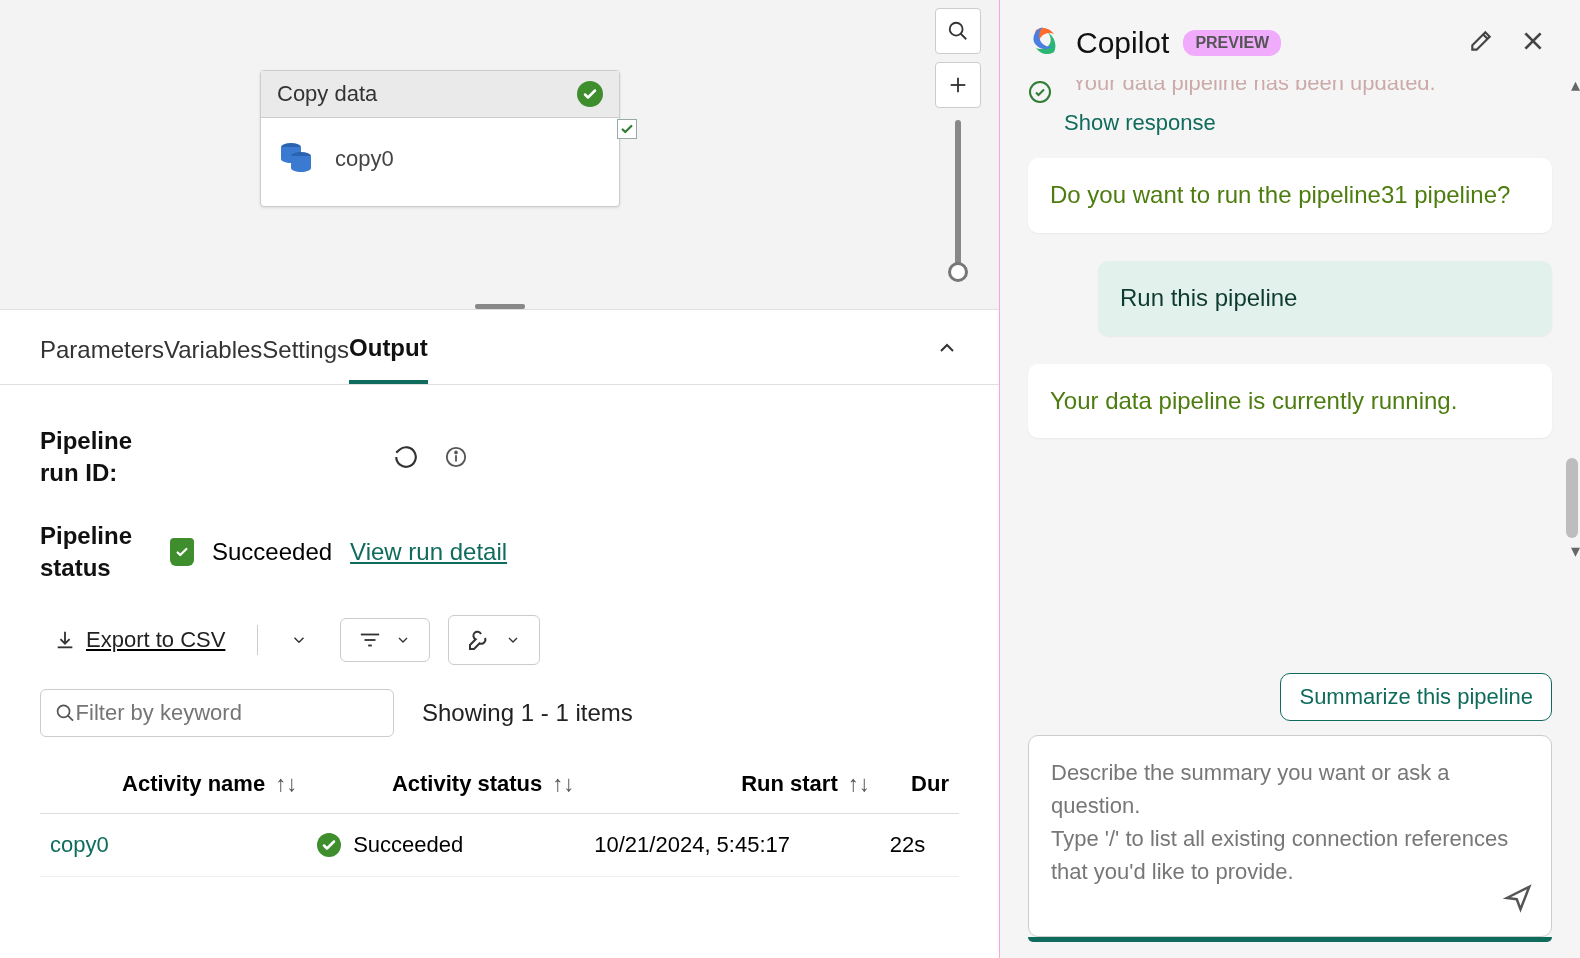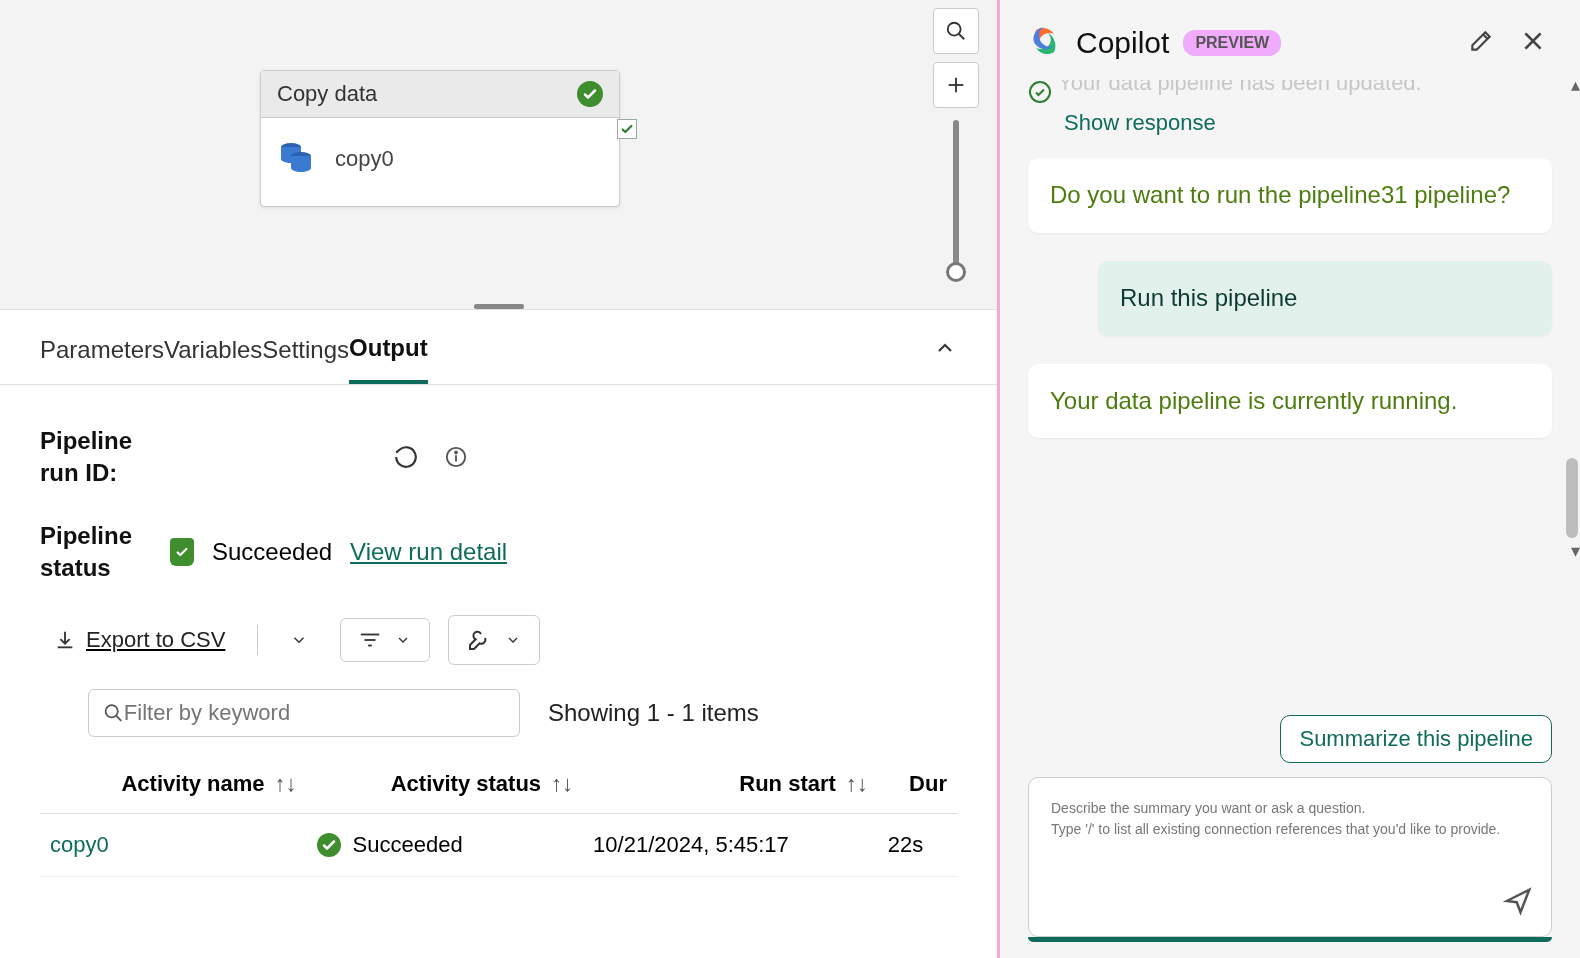--- a/index.html
+++ b/index.html
@@ -1,19 +1,19 @@
 <!DOCTYPE html>
 <html><head>
 <meta charset="utf-8">
 <style>
   * { box-sizing: border-box; margin: 0; padding: 0; font-family: 'Segoe UI', -apple-system, sans-serif; }
   body { width: 1580px; height: 958px; display: flex; background: #fff; overflow: hidden; }
 
   
-  .main { flex: 1; display: flex; flex-direction: column; border-right: 3px solid #f9a8d4; }
+  .main { flex: 1; display: flex; flex-direction: column; border-right: 1px solid #f9a8d4; }
 
   .canvas-area { position: relative; height: 310px; background: #f3f3f3; border-bottom: 1px solid #e0e0e0; }
   .canvas-handle { position: absolute; bottom: 0; left: 50%; transform: translateX(-50%); width: 50px; height: 5px; background: #888; border-radius: 2px; }
 
   .activity-card { position: absolute; left: 260px; top: 70px; width: 360px; border: 1px solid #ccc; border-radius: 4px; background: #fff; box-shadow: 0 1px 3px rgba(0,0,0,.1); }
   .activity-card-head { display: flex; align-items: center; justify-content: space-between; background: #eaeaea; padding: 10px 16px; border-bottom: 1px solid #ccc; }
   .activity-card-head span.title { font-size: 22px; color: #333; }
   .activity-card-body { display: flex; align-items: center; gap: 18px; padding: 18px 16px 24px; font-size: 22px; color: #444; }
   .db-icon { display: inline-block; }
   .success-circle { width: 26px; height: 26px; border-radius: 50%; background: #3e8e2e; display: inline-flex; align-items: center; justify-content: center; }
@@ -37,52 +37,52 @@
   .icon-btn-small { width: 32px; height: 32px; display: inline-flex; align-items: center; justify-content: center; cursor: pointer; color: #444; }
   .shield-check { width: 24px; height: 28px; background: #3e8e2e; border-radius: 4px 4px 6px 6px; display: inline-flex; align-items: center; justify-content: center; }
   .link-text { color: #0f6b5c; cursor: pointer; text-decoration: underline; }
 
   .toolbar-row { display: flex; align-items: center; gap: 18px; margin: 10px 0 24px; text-decoration: underline; }
   .btn-ghost { display: inline-flex; align-items: center; gap: 10px; padding: 10px 14px; font-size: 22px; color: #222; cursor: pointer; border-radius: 4px; }
   .divider { width: 1px; height: 30px; background: #ccc; }
   .box-btn { border: 1px solid #ccc; border-radius: 6px; padding: 12px 18px; display: inline-flex; align-items: center; gap: 14px; cursor: pointer; }
 
   .filter-row { display: flex; align-items: center; gap: 28px; margin-bottom: 18px; }
-  .search-box { display: flex; align-items: center; border: 1px solid #ccc; border-radius: 6px; padding: 10px 14px; width: 432px; margin-left: 48px; }
+  .search-box { display: flex; align-items: center; border: 1px solid #ccc; border-radius: 6px; padding: 10px 14px; width: 354px; }
   .search-box input { border: none; outline: none; font-size: 22px; width: 100%; color: #333; }
   .showing-text { font-size: 24px; color: #222; }
 
   table.grid { width: 100%; border-collapse: collapse; }
   table.grid th { text-align: right; font-size: 22px; font-weight: 600; padding: 16px 10px; border-bottom: 1px solid #ddd; }
   table.grid td { font-size: 22px; padding: 18px 10px; border-bottom: 1px solid #eee; }
   .sort-icon { margin-left: 10px; color: #555; }
   .status-cell { display: flex; align-items: center; gap: 12px; }
   .name-link { color: #0f6b5c; cursor: pointer; }
 
   
   .copilot { width: 580px; background: #f5f5f5; display: flex; flex-direction: column; position: relative; }
   .copilot-head { display: flex; align-items: center; padding: 22px 28px 14px; gap: 14px; }
   .copilot-title { font-size: 30px; font-weight: 400; color: #111; }
   .preview-pill { background: #f0abfc; color: #555; font-size: 16px; font-weight: 600; padding: 4px 12px; border-radius: 12px; }
   .copilot-head .spacer { flex: 1; }
   .head-icon { cursor: pointer; color: #444; padding: 6px; }
 
   .chat-scroll { flex: 1; overflow: hidden; padding: 0 28px; position: relative; }
-  .partial-msg { display: flex; align-items: center; gap: 6px; color: #737373; font-size: 22px; margin-top: 2px; overflow: hidden; white-space: nowrap; }
+  .partial-msg { display: flex; align-items: center; gap: 20px; color: #7f1d1d; font-size: 22px; margin-top: 2px; overflow: hidden; white-space: nowrap; }
   .partial-msg .txt { opacity: .35; margin-top: -18px; }
   .show-response { color: #0f6b5c; font-size: 22px; margin: 6px 0 22px 36px; cursor: pointer; }
   .bubble { background: #fff; border-radius: 10px; padding: 20px 22px; font-size: 24px; color: #4d7c0f; margin-bottom: 28px; line-height: 1.45; box-shadow: 0 1px 2px rgba(0,0,0,.05); }
   .bubble-user { background: #e3f1ec; margin-left: 70px; color: #0e3b31; }
   .scroll-thumb { position: absolute; right: 2px; top: 10px; width: 12px; height: 80px; background: #bdbdbd; border-radius: 6px; }
   .scroll-arrow { position: absolute; right: 0px; font-size: 18px; color: #666; }
 
   .suggest-row { display: flex; justify-content: flex-end; padding: 0 28px 14px; }
   .suggest-chip { border: 1px solid #0f6b5c; color: #0f6b5c; background: #fff; border-radius: 10px; padding: 10px 18px; font-size: 22px; cursor: pointer; }
 
-  .input-area { margin: 0 28px 16px; background: #fff; border: 1px solid #ccc; border-radius: 10px; padding: 20px 22px 48px 22px; position: relative; font-size: 14px; color: #777; line-height: 1.5; min-height: 160px; }
+  .input-area { margin: 0 28px 16px; background: #fff; border: 1px solid #ccc; border-radius: 10px; padding: 20px 22px 48px 22px; position: relative; font-size: 22px; color: #777; line-height: 1.5; min-height: 160px; }
   .send-btn { position: absolute; right: 18px; bottom: 14px; cursor: pointer; color: #555; }
   .input-underline { height: 5px; background: #0f6b5c; margin: 0 28px 0; border-radius: 0 0 6px 6px; transform: translateY(-16px); }
 </style>
 </head>
 <body>
 
 <div class="main">
 
   <div class="canvas-area">
     <div class="activity-card">

